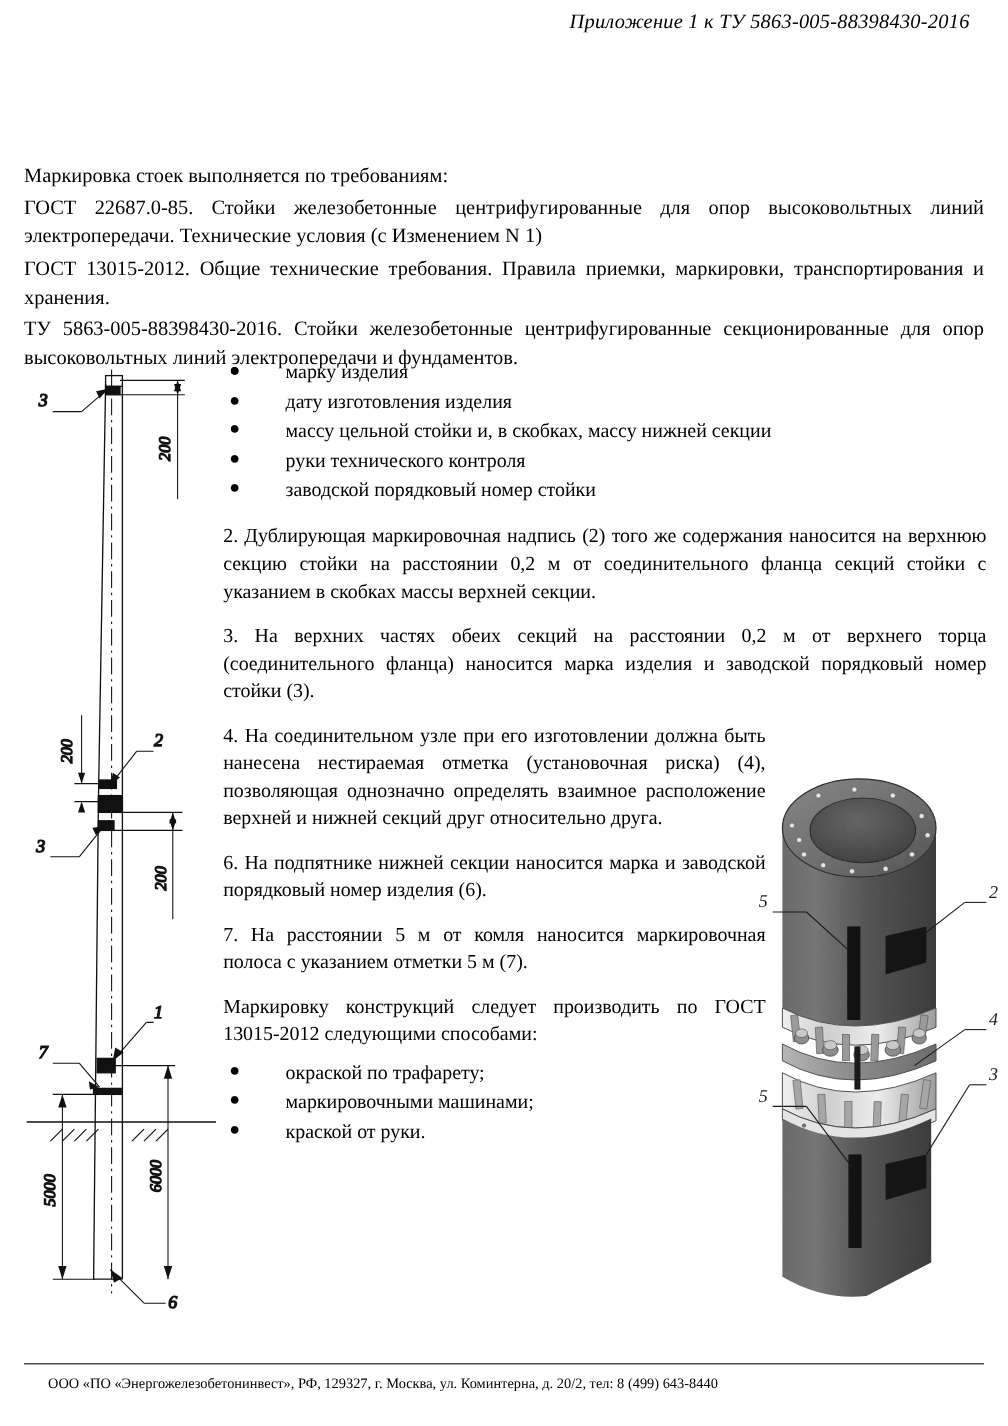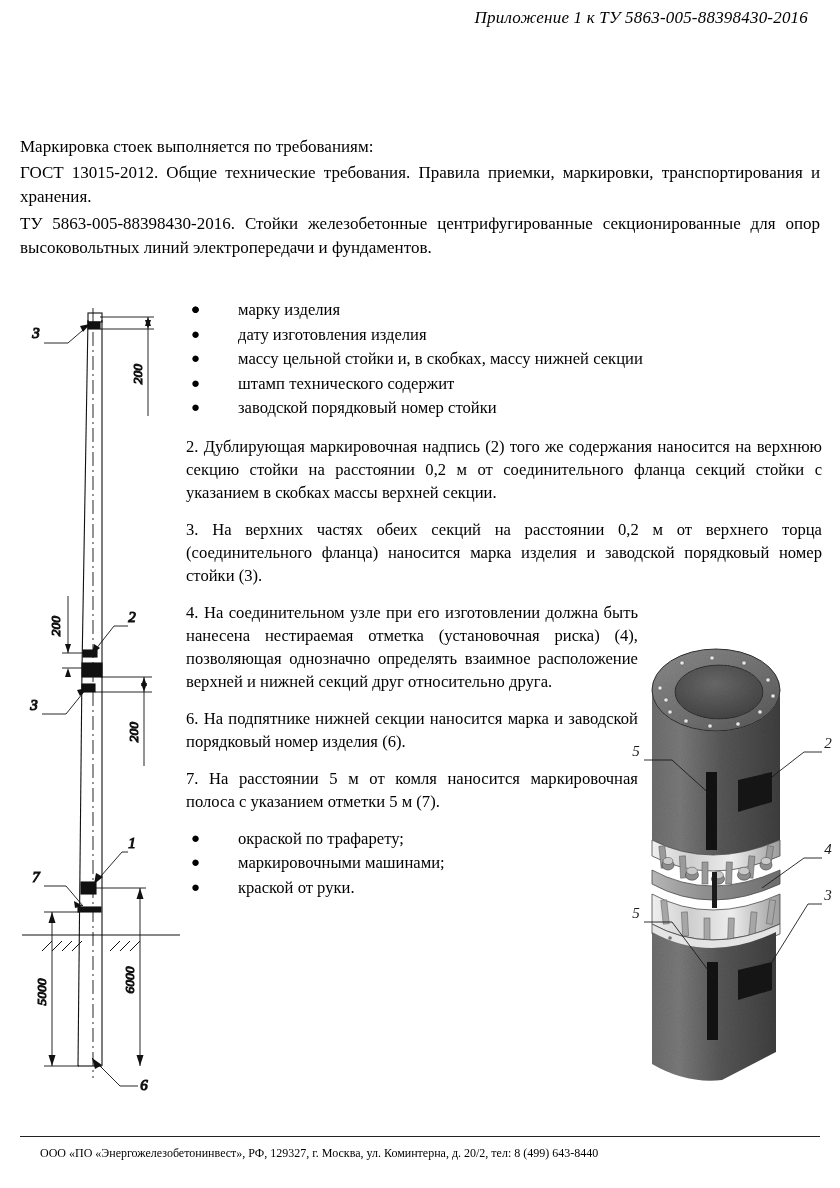--- a/index.html
+++ b/index.html
@@ -142,20 +142,21 @@
 </head>
 <body>
 
 <div class="page">
 
   <div class="doc-header">Приложение 1 к ТУ 5863-005-88398430-2016</div>
 
 
   <div class="intro">
     <p class="nojust">Маркировка стоек выполняется по требованиям:</p>
+    <p>ГОСТ 22687.0-85. Стойки железобетонные центрифугированные для опор высоковольтных линий электропередачи. Технические условия (с Изменением N 1)</p>
     <p>ГОСТ 13015-2012. Общие технические требования. Правила приемки, маркировки, транспортирования и хранения.</p>
     <p>ТУ 5863-005-88398430-2016. Стойки железобетонные центрифугированные секционированные для опор высоковольтных линий электропередачи и фундаментов.</p>
   </div>
 
   <div class="rightcol">
 
 
     <ul class="doclist">
       <li>
         <span class="bullet">●</span>
@@ -167,33 +168,34 @@
       <li>
         <span class="bullet">●</span>
         <span>дату изготовления изделия</span>
       </li>
       <li>
         <span class="bullet">●</span>
         <span>массу цельной стойки и, в скобках, массу нижней секции</span>
       </li>
       <li>
         <span class="bullet">●</span>
-        <span>штамп технического содержит</span>
+        <span>руки технического контроля</span>
       </li>
       <li>
         <span class="bullet">●</span>
         <span>заводской порядковый номер стойки</span>
       </li>
     </ul>
 
     <p>2. Дублирующая маркировочная надпись (2) того же содержания наносится на верхнюю секцию стойки на расстоянии 0,2 м от соединительного фланца секций стойки с указанием в скобках массы верхней секции.</p>
     <p>3. На верхних частях обеих секций на расстоянии 0,2 м от верхнего торца (соединительного фланца) наносится марка изделия и заводской порядковый номер стойки (3).</p>
     <p class="narrow">4. На соединительном узле при его изготовлении должна быть нанесена нестираемая отметка (установочная риска) (4), позволяющая однозначно определять взаимное расположение верхней и нижней секций друг относительно друга.</p>
     <p class="narrow">6. На подпятнике нижней секции наносится марка и заводской порядковый номер изделия (6).</p>
     <p class="narrow">7. На расстоянии 5 м от комля наносится маркировочная полоса с указанием отметки 5 м (7).</p>
+    <p class="narrow last">Маркировку конструкций следует производить по ГОСТ 13015-2012 следующими способами:</p>
 
     <ul class="doclist tight">
       <li>
         <span class="bullet">●</span>
         <span>окраской по трафарету;</span>
       </li>
       <li>
         <span class="bullet">●</span>
         <span>маркировочными машинами;</span>
       </li>

